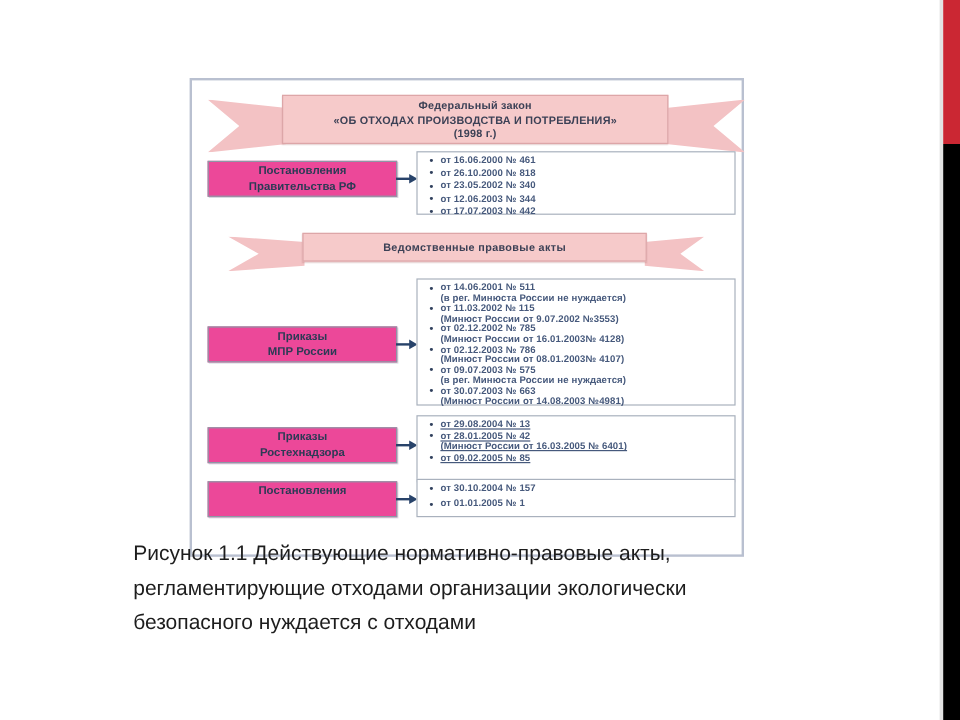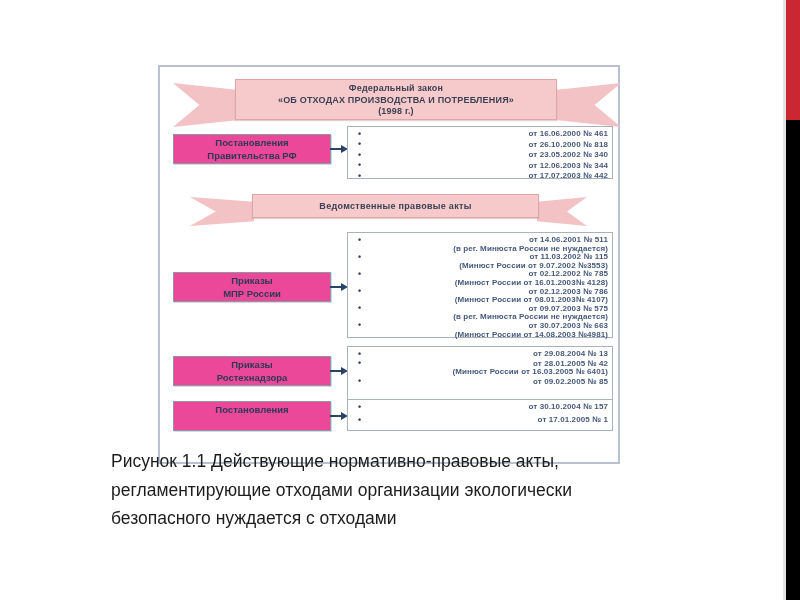--- a/index.html
+++ b/index.html
@@ -48,21 +48,21 @@
     border-left:7px solid #28436a;border-top:4px solid transparent;border-bottom:4px solid transparent;
   }
 
   
   .list-box{
     position:absolute;left:187px;width:266px;
     background:#ffffff;border:1.5px solid #a9b1bd;
     color:#46597c;font-size:8px;font-weight:bold;line-height:8.6px;
     padding:3px 4px 0 8px;letter-spacing:.1px;
   }
-  .li{position:relative;padding-left:11px;text-align:right;}
+  .li{position:relative;padding-left:11px;}
   .li:before{content:"•";position:absolute;left:2px;top:-0.5px;color:#31415e;font-size:9px;}
   .li .sub{display:block;}
   .gap2 .li{margin-bottom:2px;}
   .gap1 .li{margin-bottom:1px;}
   .gap4 .li{margin-bottom:4.5px;}
 
   
   .caption{
     position:absolute;left:111px;top:447px;width:560px;
     color:#1d1d1d;font-size:17.5px;line-height:28.5px;
@@ -137,38 +137,38 @@
     </div>
 
     <div class="label-box" style="top:289px;">
       <div>Приказы</div>
       <div>Ростехнадзора</div>
     </div>
     <div class="arrow" style="top:300px;">
       <span class="shaft"></span>
         <span class="head"></span>
     </div>
-    <div class="list-box gap1" style="top:279px;height:56px;">
+    <div class="list-box gap1" style="top:279px;height:56px;text-decoration:underline;">
       <div class="li"><span class="main">от 29.08.2004 № 13</span></div>
       <div class="li">
         <span class="main">от 28.01.2005 № 42</span><span class="sub">(Минюст России  от 16.03.2005 № 6401)</span>
       </div>
       <div class="li"><span class="main">от 09.02.2005 № 85</span></div>
     </div>
 
     <div class="label-box" style="top:334px;">
       <div>Постановления</div>
     </div>
     <div class="arrow" style="top:345px;">
       <span class="shaft"></span>
         <span class="head"></span>
     </div>
     <div class="list-box gap4" style="top:332px;height:32px;">
       <div class="li"><span class="main">от 30.10.2004 № 157</span></div>
-      <div class="li"><span class="main">от 17.01.2005 № 1</span></div>
+      <div class="li"><span class="main">от 01.01.2005 № 1</span></div>
     </div>
 
   </div>
 
   <div class="caption">
     <div>Рисунок 1.1 Действующие нормативно-правовые акты,</div>
     <div>регламентирующие отходами организации экологически</div>
     <div>безопасного нуждается с отходами</div>
   </div>
 

